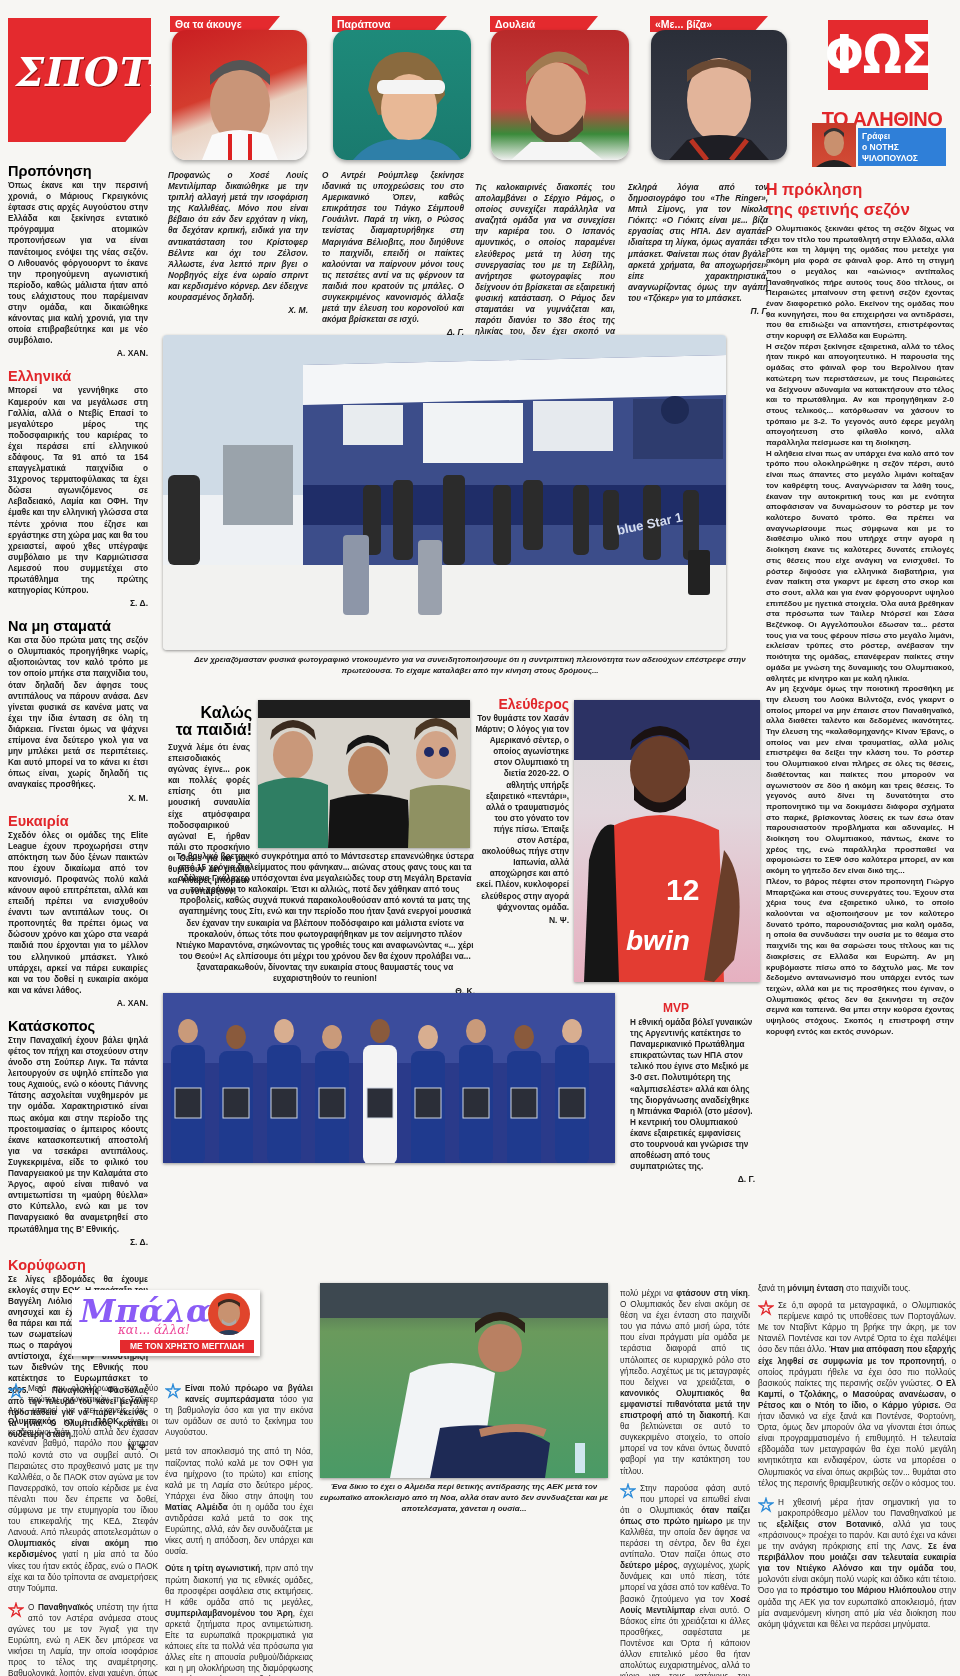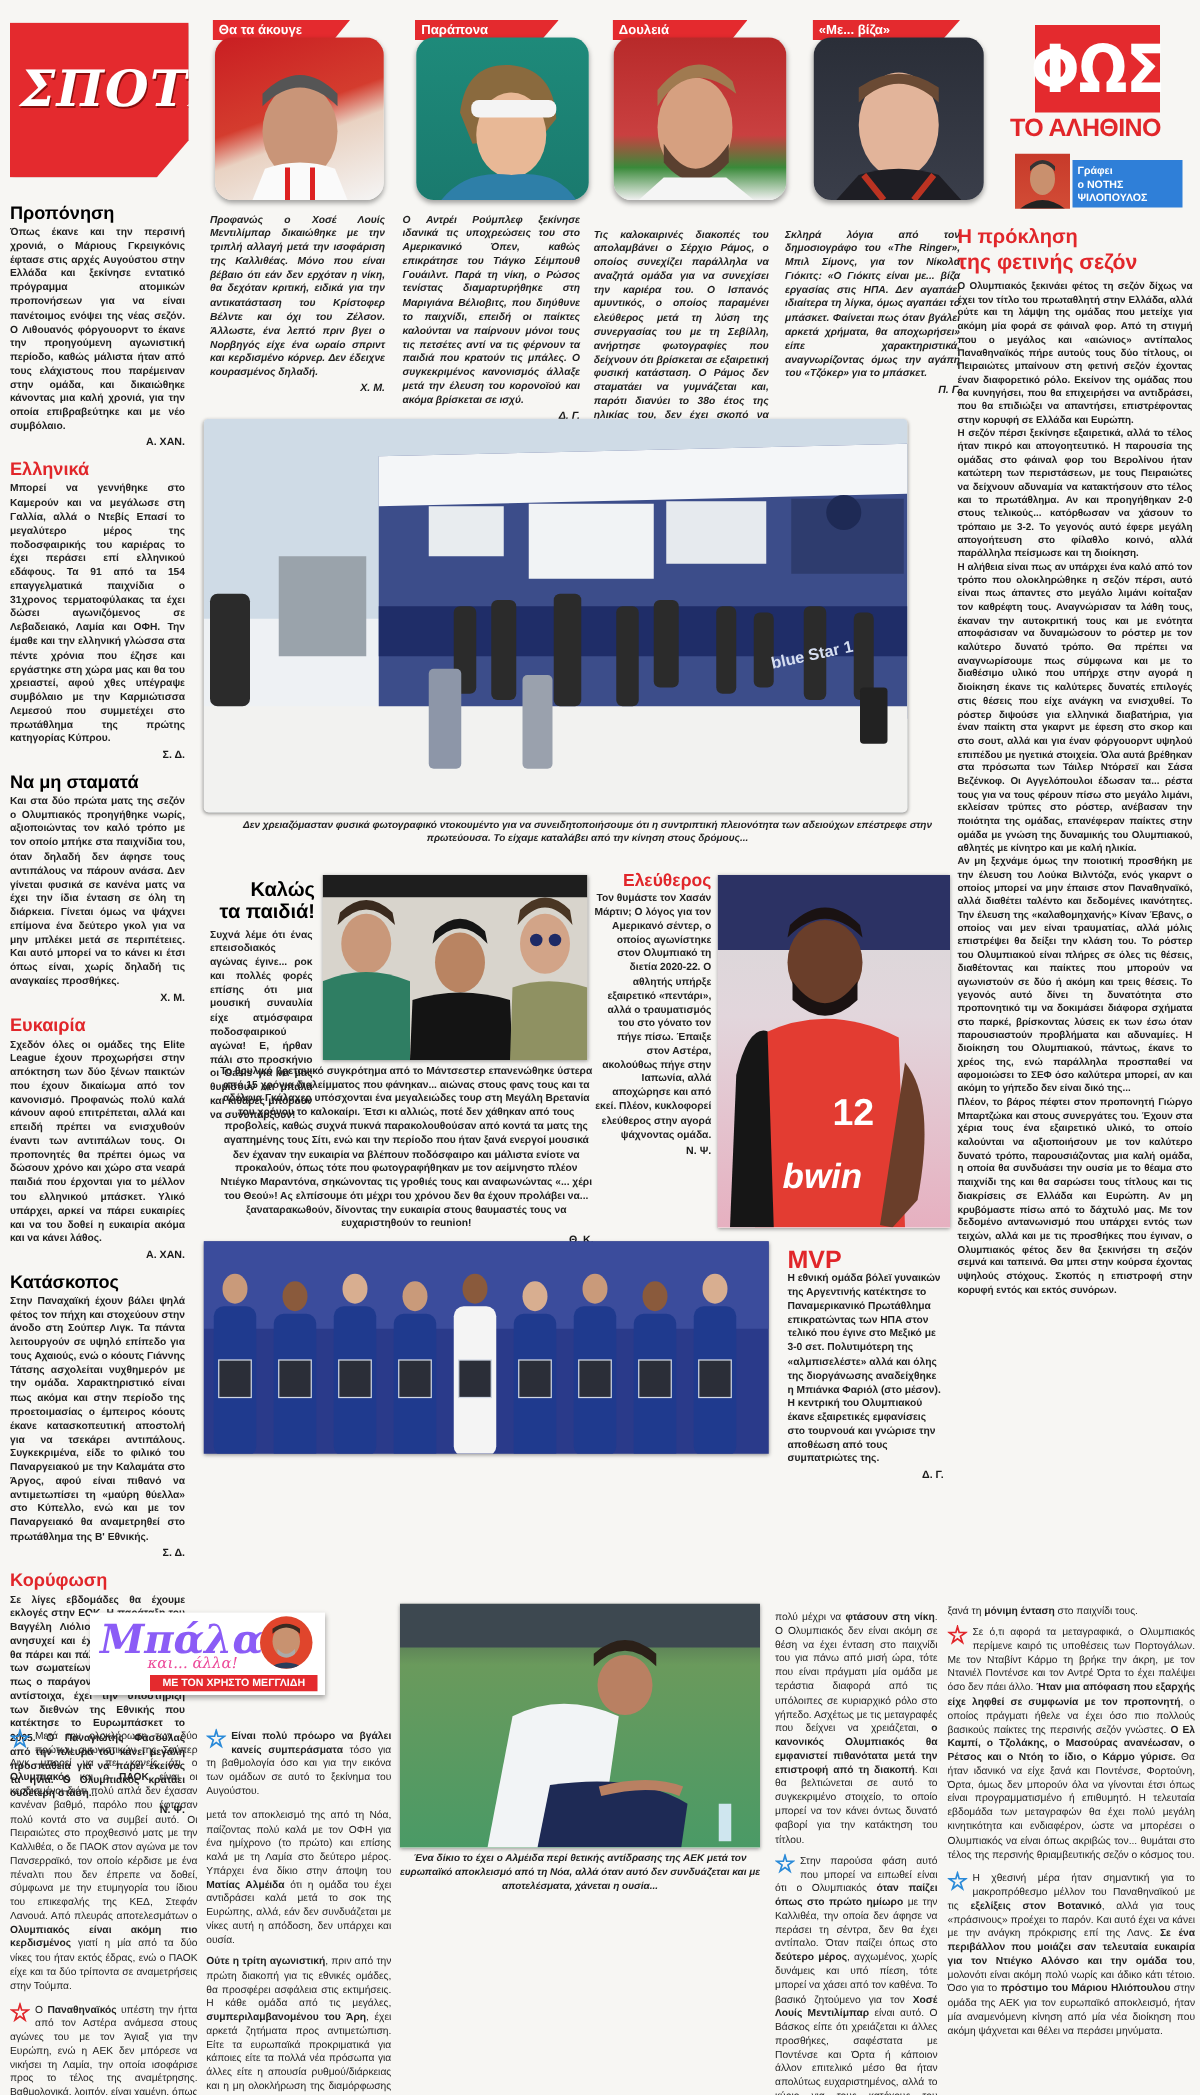--- a/index.html
+++ b/index.html
@@ -65,21 +65,21 @@
       <ellipse cx="68" cy="70" rx="32" ry="42" fill="#e2b49a"></ellipse>
       <path d="M36 52 Q68 22 100 52 L100 40 Q68 18 36 40Z" fill="#6a4a34"></path>
       <path d="M18 130 L36 110 Q68 100 100 110 L118 130Z" fill="#1e1e24"></path>
       <path d="M40 110 L56 130 M96 110 L80 130" stroke="#b32" stroke-width="5"></path>
     </svg>
 </div>
 
 <div class="abs" style="left:828px;top:20px;width:100px;height:70px;background:#e42a2e;display:flex;align-items:center;justify-content:center;">
   <span style="font-family:'DejaVu Sans',sans-serif;font-weight:bold;font-size:46px;color:#fff;letter-spacing:-1px;transform:scaleY(1.15);">ΦΩΣ</span>
 </div>
-<div class="abs" style="left:808px;top:92px;width:148px;color:#e1262a;font-weight:bold;font-size:20px;letter-spacing:-0.5px;">ΤΟ ΑΛΗΘΙΝΟ</div>
+<div class="abs" style="left:808px;top:108px;width:148px;text-align:center;color:#e1262a;font-weight:bold;font-size:20px;letter-spacing:-0.5px;">ΤΟ ΑΛΗΘΙΝΟ</div>
 <div class="abs" style="left:812px;top:123px;width:44px;height:44px;background:linear-gradient(180deg,#c73a2a 0%,#d24c36 100%);overflow:hidden;">
   <svg width="44" height="44">
       <ellipse cx="22" cy="20" rx="10" ry="13" fill="#c9906e"></ellipse>
       <path d="M12 14 Q22 2 32 14 L32 10 Q22 0 12 10Z" fill="#333"></path>
       <path d="M4 44 Q22 30 40 44Z" fill="#222"></path>
     </svg>
 </div>
 <div class="abs" style="left:858px;top:128px;width:88px;height:38px;background:#2f7fd8;color:#fff;font-weight:bold;font-size:8.5px;line-height:11px;padding:3px 4px;">
   <div>Γράφει</div>
   <div>ο ΝΟΤΗΣ</div>
@@ -261,21 +261,21 @@
         </g>
         <g>
           <rect x="392" y="52" width="34" height="120" rx="8" fill="#1f3a8e"></rect>
           <ellipse cx="409" cy="38" rx="10" ry="12" fill="#d8ae90"></ellipse>
           <rect x="396" y="95" width="26" height="30" fill="#2b2e38" stroke="#cfd6e2"></rect>
         </g>
       </g>
   </svg>
 </div>
 <div class="abs" style="left:630px;top:1000px;width:125px;">
-  <div class="h-red" style="font-size:20px;">MVP</div>
+  <div class="h-red" style="font-size:12px;margin-left:33px;">MVP</div>
   <div class="txt" id="mvpText" style="text-align:left;">Η εθνική ομάδα βόλεϊ γυναικών της Αργεντινής κατέκτησε το Παναμερικανικό Πρωτάθλημα επικρατώντας των ΗΠΑ στον τελικό που έγινε στο Μεξικό με 3-0 σετ. Πολυτιμότερη της «αλμπισελέστε» αλλά και όλης της διοργάνωσης αναδείχθηκε η <b>Μπιάνκα Φαριόλ</b> (στο μέσον). Η κεντρική του Ολυμπιακού έκανε εξαιρετικές εμφανίσεις στο τουρνουά και γνώρισε την αποθέωση από τους συμπατριώτες της.</div>
   <div class="sig">Δ. Γ.</div>
 </div>
 
 <div class="abs" style="left:766px;top:180px;width:190px;">
   <div class="h-red" style="font-size:16px;line-height:20px;">Η πρόκληση</div>
   <div class="h-red" style="font-size:17px;line-height:20px;">της φετινής σεζόν</div>
 </div>
 <div class="abs" style="left:766px;top:224px;width:188px;font-size:7.9px;line-height:10.8px;" id="rightcol">
     <div class="txt" style="font-size: 7.9px; line-height: 10.7px;">Ο Ολυμπιακός ξεκινάει φέτος τη σεζόν δίχως να έχει τον τίτλο του πρωταθλητή στην Ελλάδα, αλλά ούτε και τη λάμψη της ομάδας που μετείχε για ακόμη μία φορά σε φάιναλ φορ. Από τη στιγμή που ο μεγάλος και «αιώνιος» αντίπαλος Παναθηναϊκός πήρε αυτούς τους δύο τίτλους, οι Πειραιώτες μπαίνουν στη φετινή σεζόν έχοντας έναν διαφορετικό ρόλο. Εκείνον της ομάδας που θα κυνηγήσει, που θα επιχειρήσει να αντιδράσει, που θα επιδιώξει να απαντήσει, επιστρέφοντας στην κορυφή σε Ελλάδα και Ευρώπη.</div>

